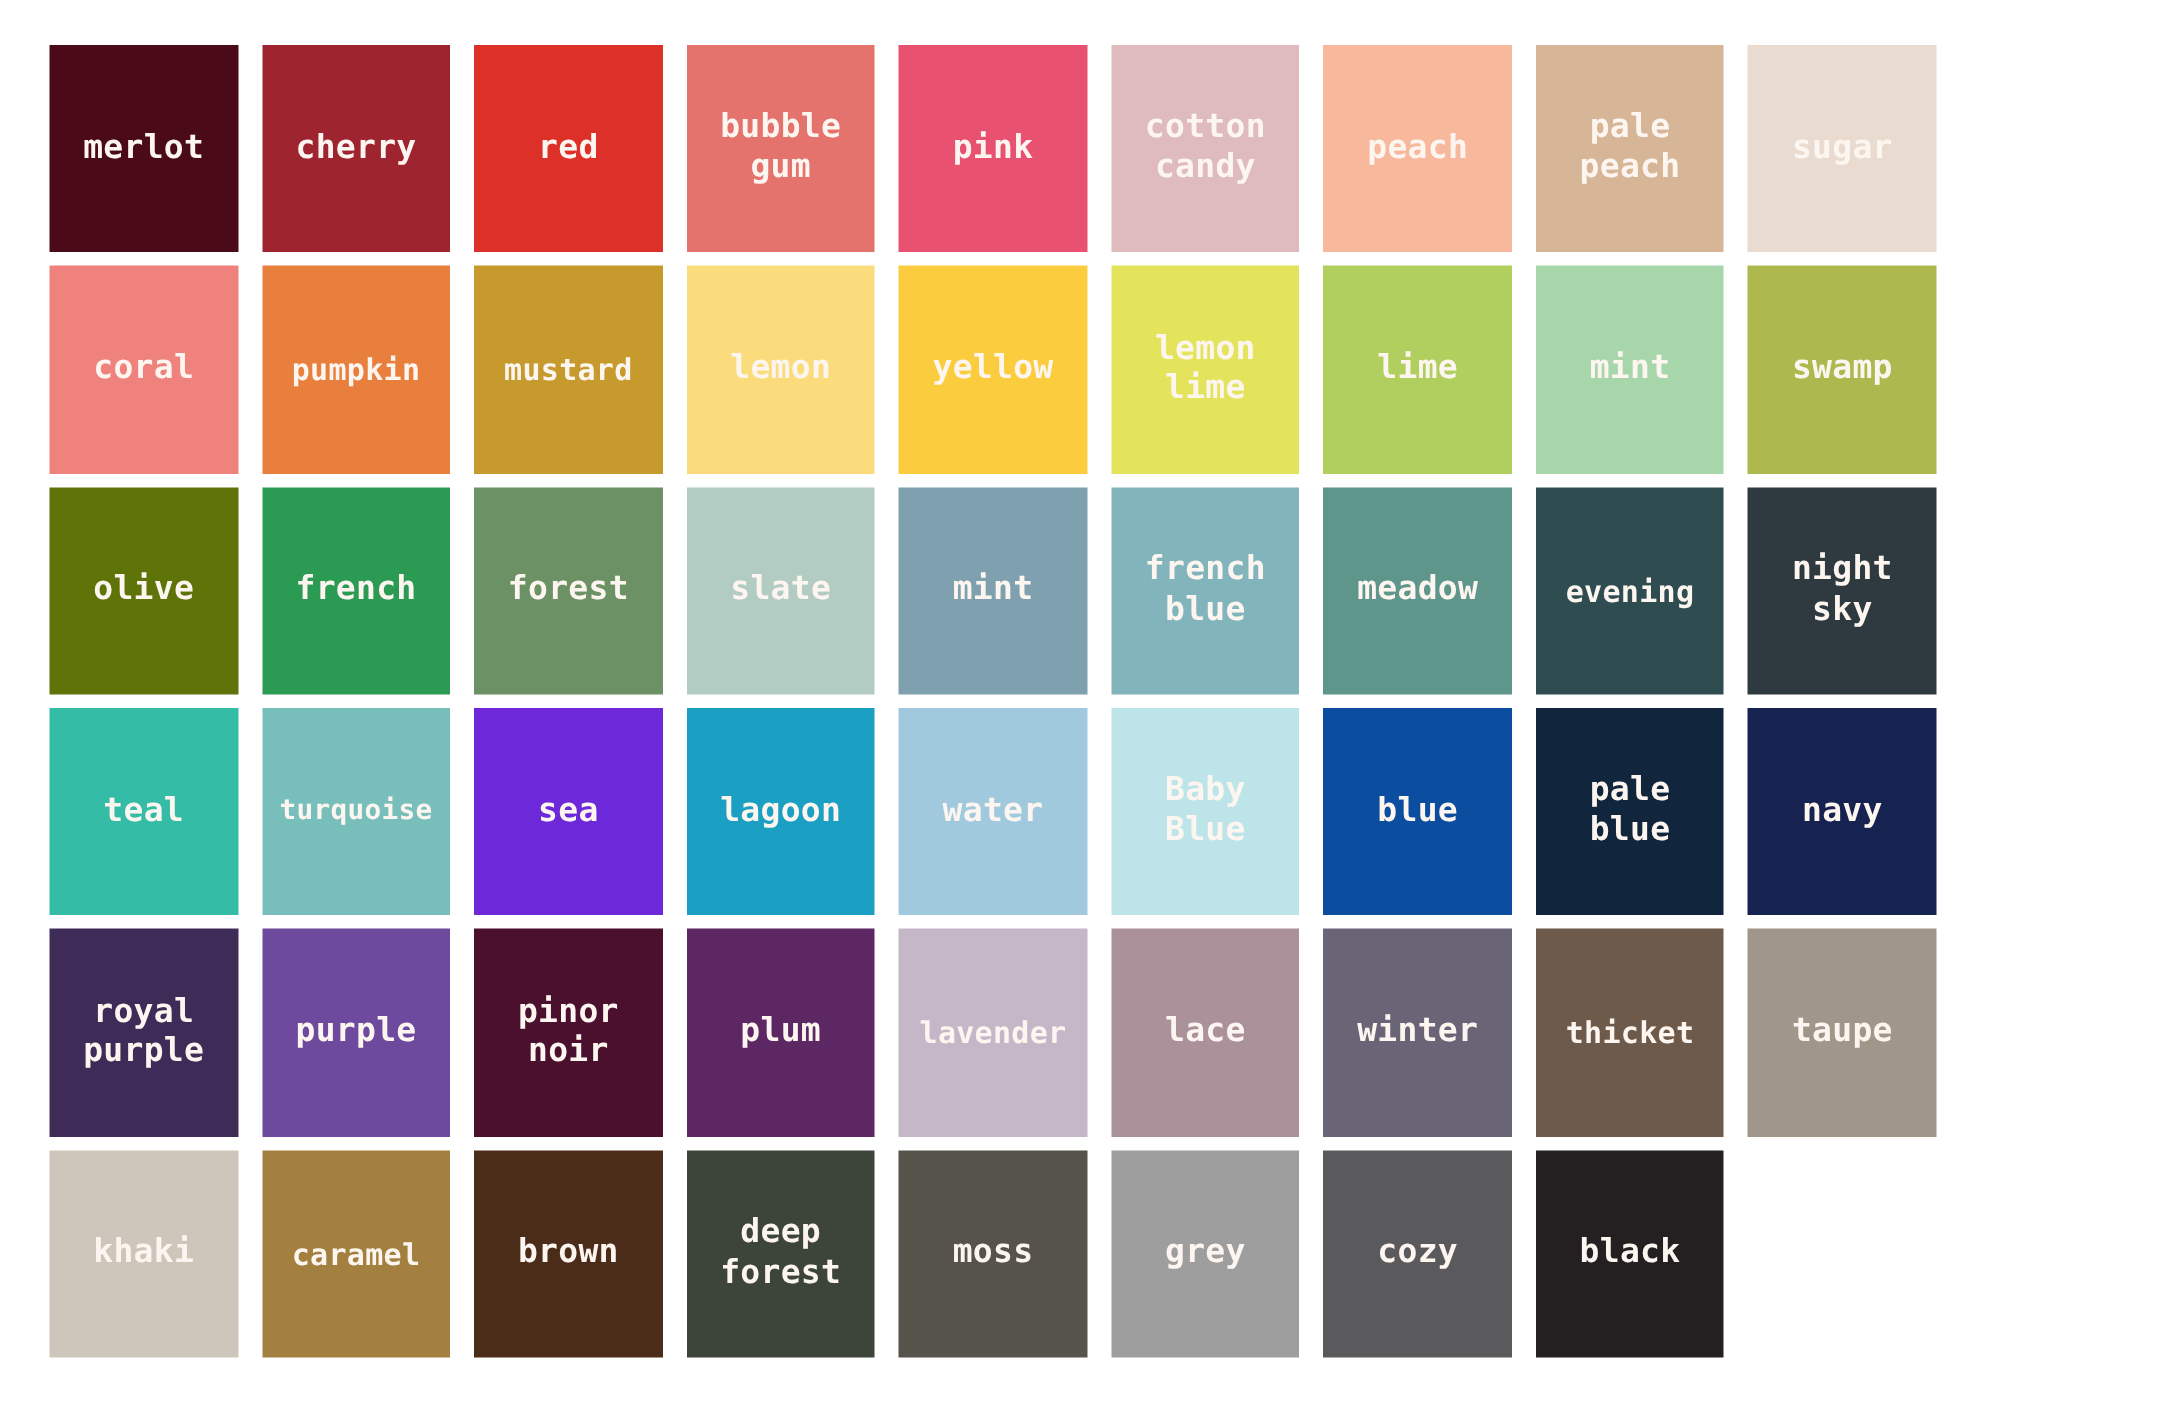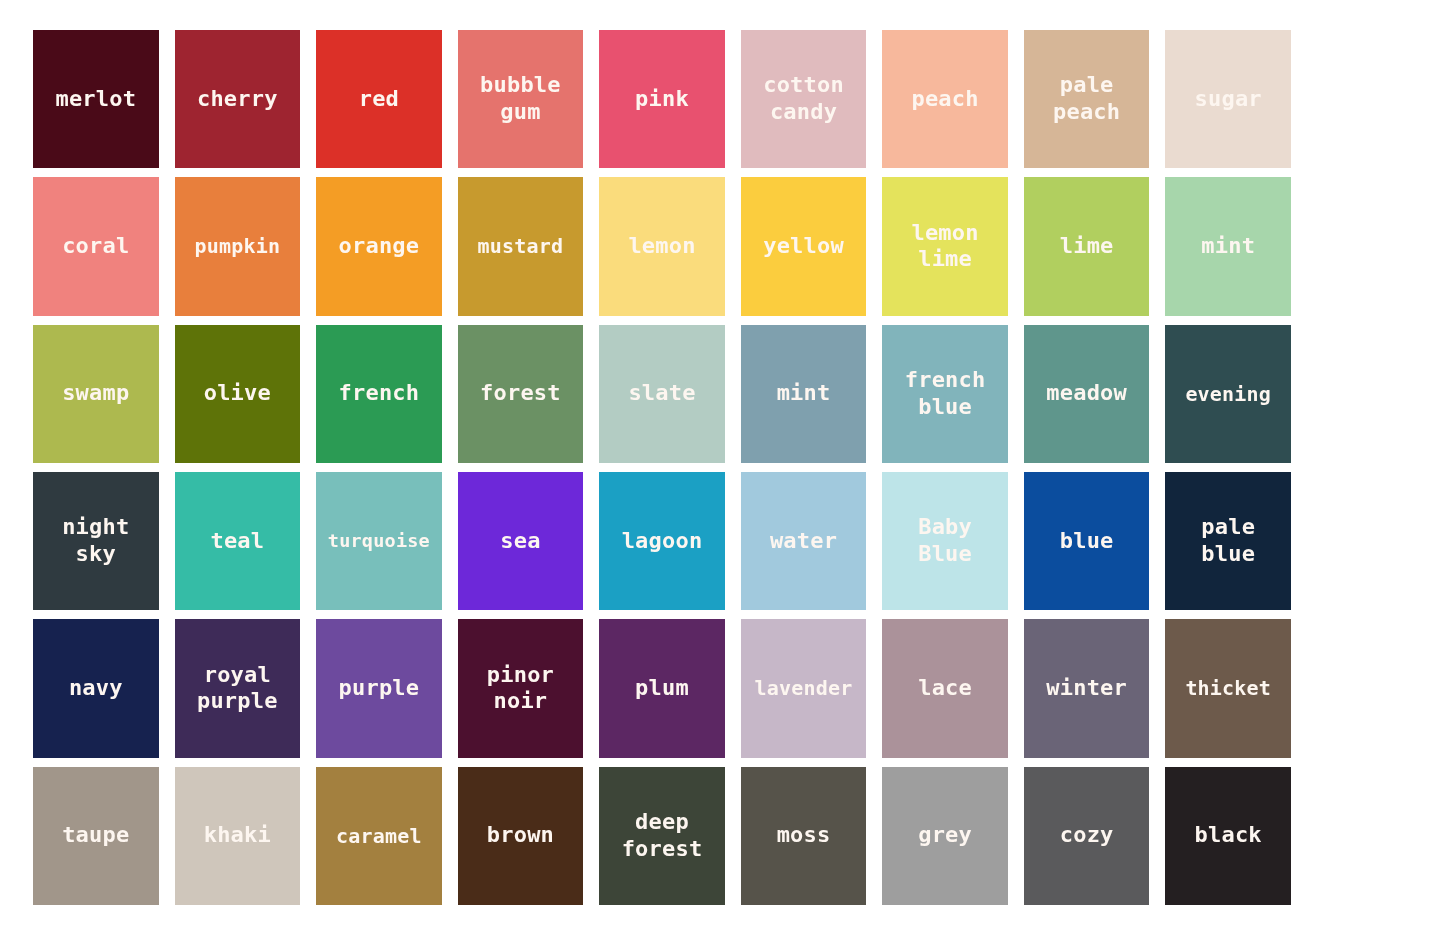--- a/index.html
+++ b/index.html
@@ -91,23 +91,20 @@
     </div>
     <div class="swatch" style="background-color: rgb(234, 219, 208);">
       <span class="swatch-label" style="color: rgb(253, 246, 240);">sugar</span>
     </div>
     <div class="swatch" style="background-color: rgb(240, 130, 126); text-align: right;">
       <span class="swatch-label" style="color: rgb(253, 246, 240);">coral</span>
     </div>
     <div class="swatch" style="background-color: rgb(232, 127, 60);">
       <span class="swatch-label long" style="color: rgb(253, 246, 240);">pumpkin</span>
     </div>
-    <div class="swatch" style="background-color: rgb(244, 157, 37);">
-      <span class="swatch-label" style="color: rgb(253, 246, 240);">orange</span>
-    </div>
     <div class="swatch" style="background-color: rgb(199, 154, 46);">
       <span class="swatch-label long" style="color: rgb(253, 246, 240);">mustard</span>
     </div>
     <div class="swatch" style="background-color: rgb(250, 220, 124);">
       <span class="swatch-label" style="color: rgb(253, 246, 240);">lemon</span>
     </div>
     <div class="swatch" style="background-color: rgb(251, 205, 62);">
       <span class="swatch-label" style="color: rgb(253, 246, 240);">yellow</span>
     </div>
     <div class="swatch" style="background-color: rgb(228, 227, 92);">

